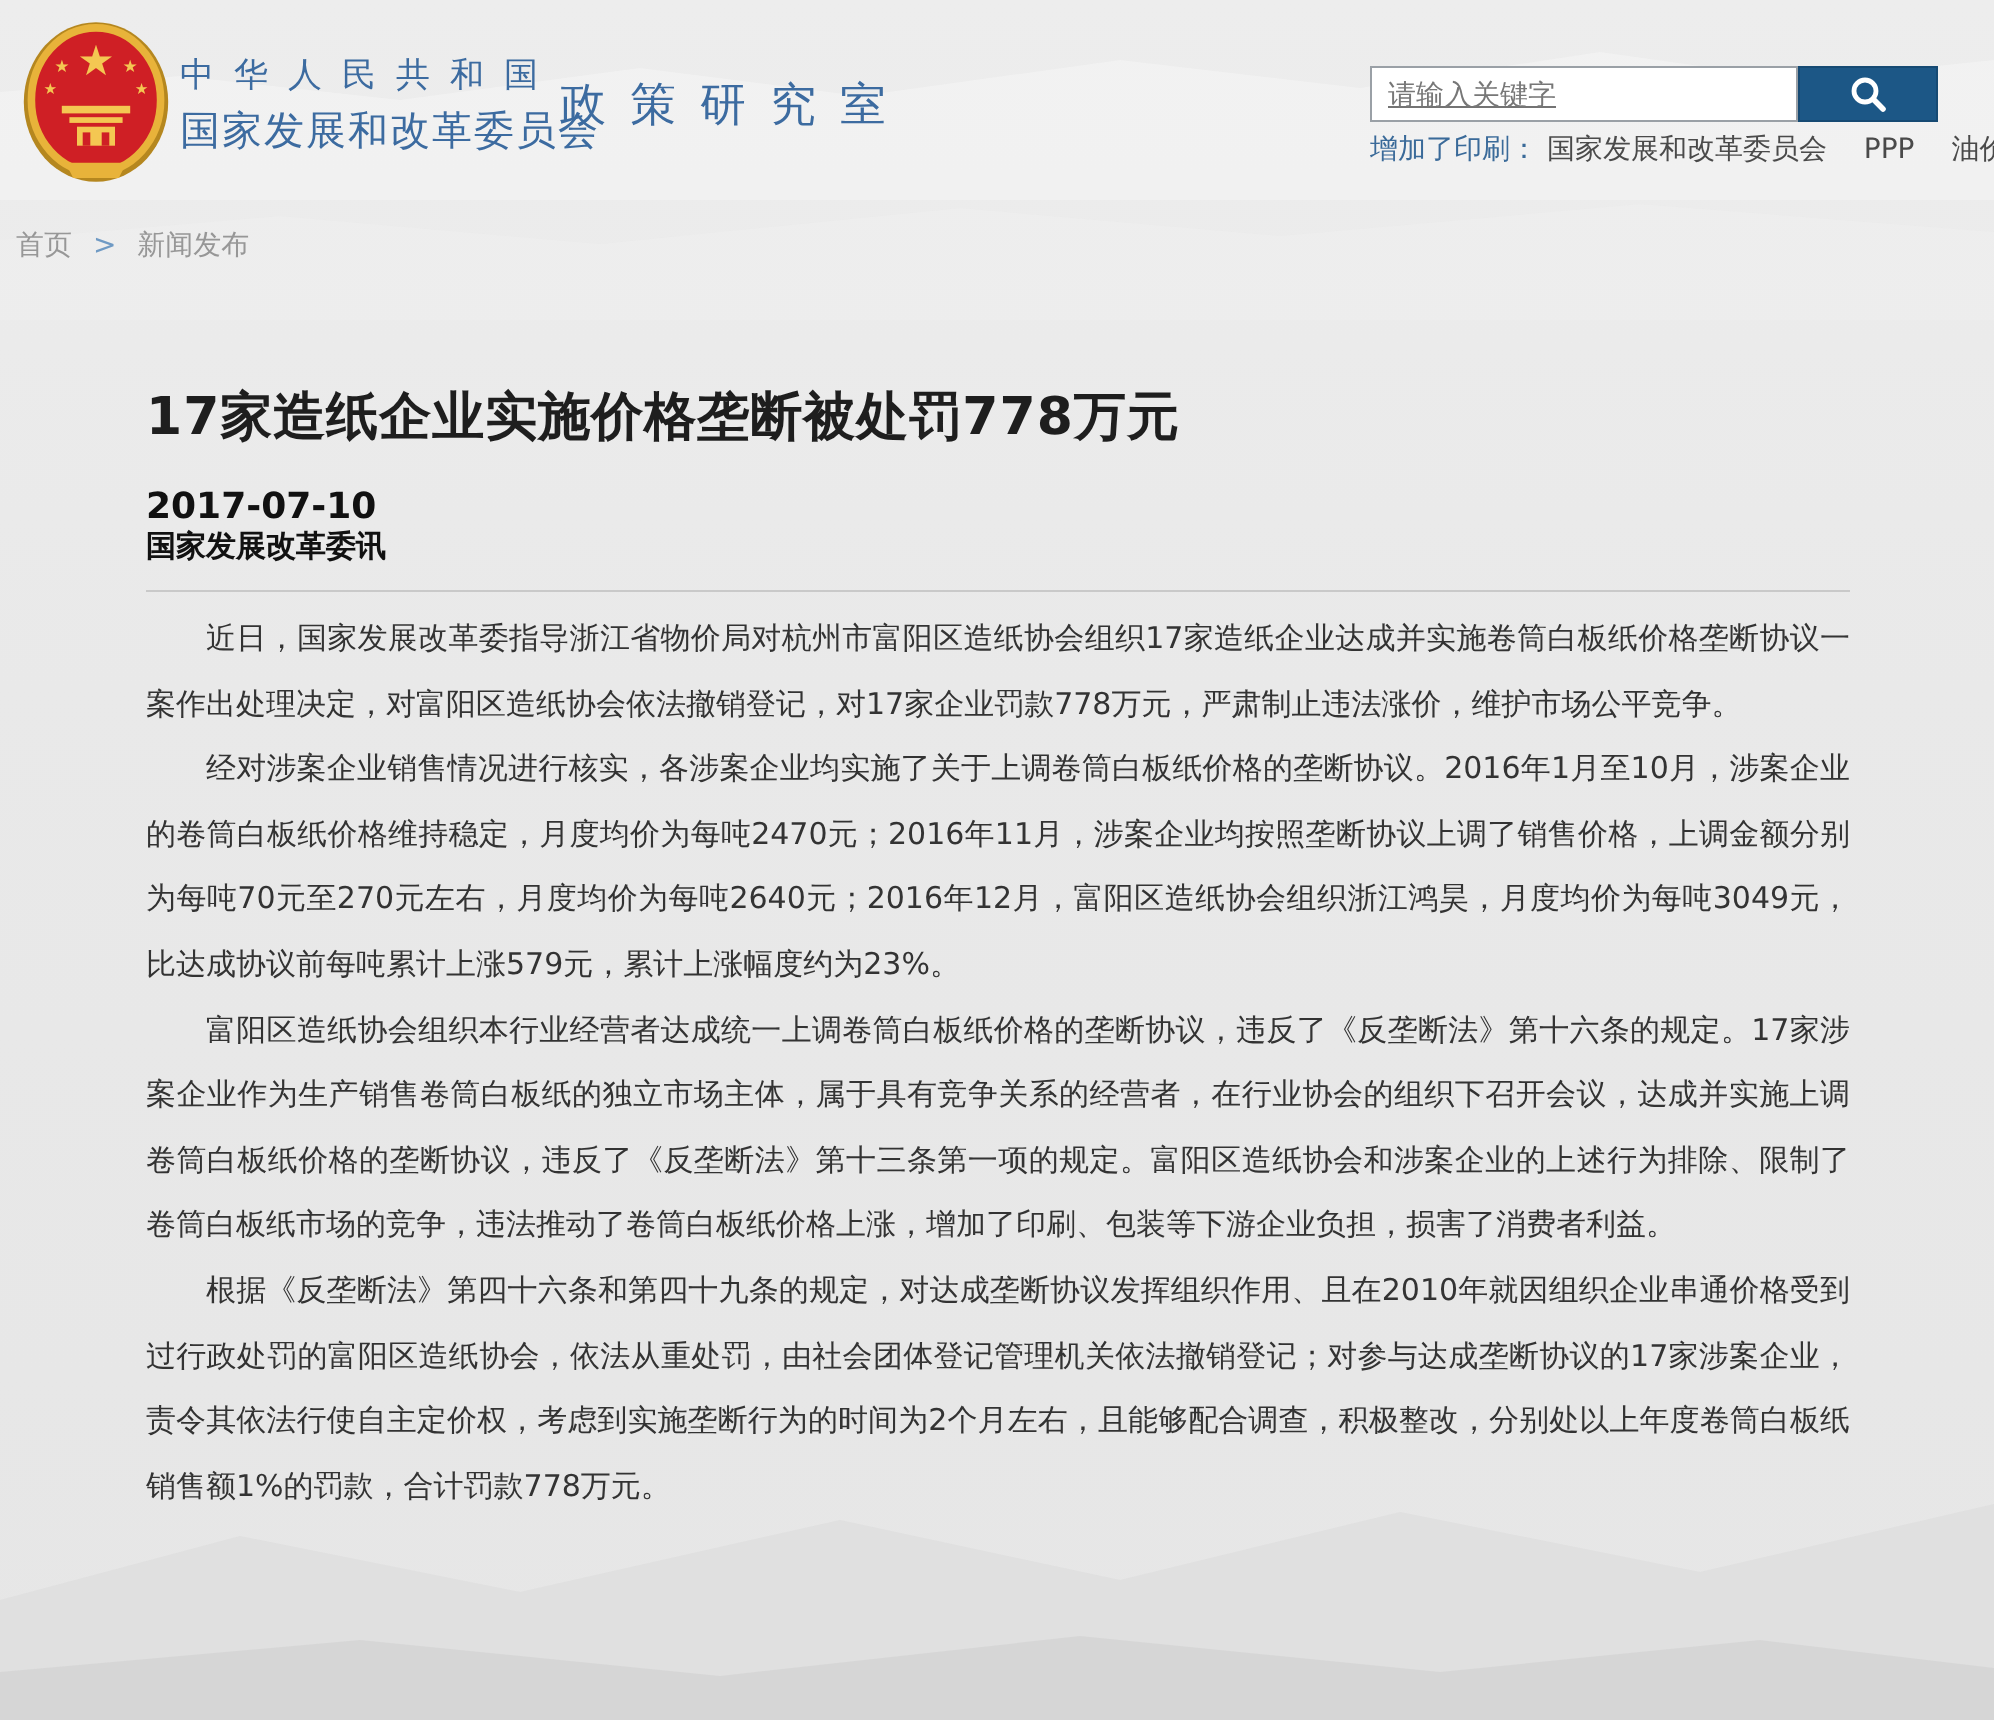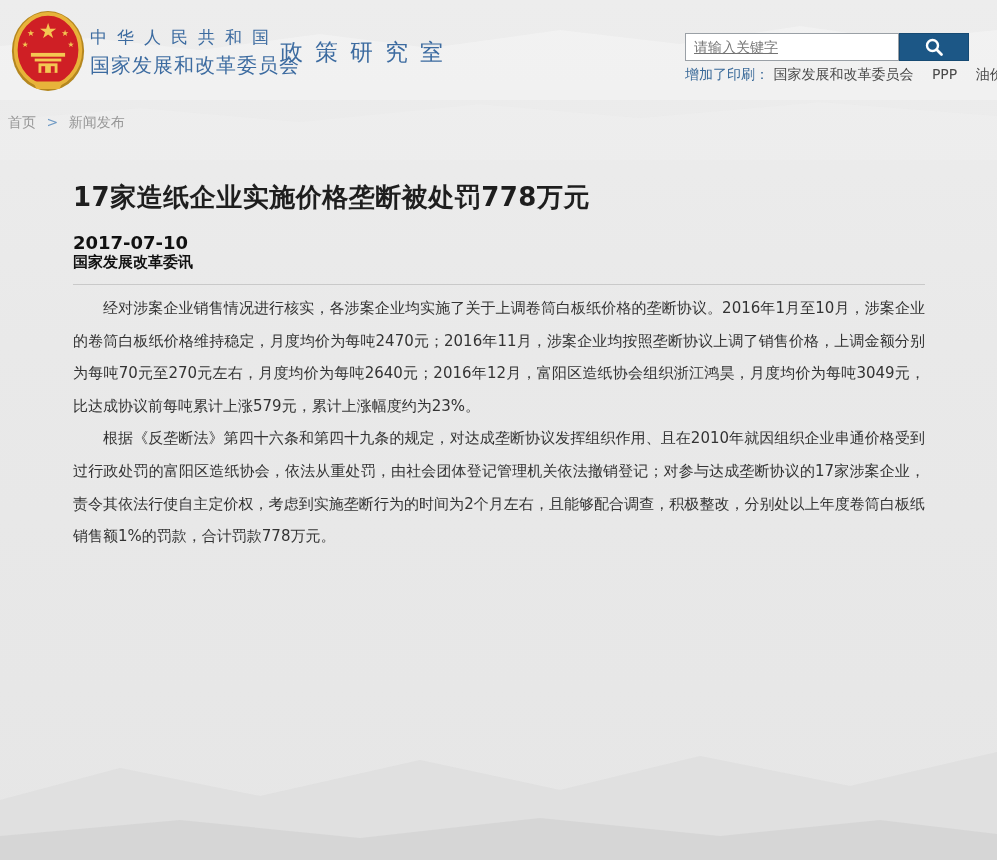--- a/index.html
+++ b/index.html
@@ -33,21 +33,21 @@
   .hot-label { color:#3a6a99; }
   .hot-link { color:#4a4a4a; margin-right:14px; cursor:pointer; }
 
   
   .breadcrumb { left:8px; top:114px; font-size:14px; color:#979797; }
   .crumb { color:#979797; cursor:pointer;text-align:right; }
   .crumb-sep { color:#6f9ac4; margin:0 6px; }
 
   
   .article { left:73px; top:160px; width:852px; }
-  .article-title { font-size:26px; font-weight:bold; color:#1e1e1e; margin-top:20px; letter-spacing:0.5px; }
+  .article-title { font-size:26px; font-weight:bold; color:#1e1e1e; margin-top:31px; letter-spacing:0.5px; }
   .article-date { margin-top:17px; font-size:18px; font-weight:bold; color:#111; }
   .article-source { font-size:15px; font-weight:bold; color:#111; }
   .divider { margin-top:12px; border-top:1px solid #c9c9c9; height:0; }
   .body-text { margin-top:7px; font-size:15px; line-height:32.6px; color:#333; text-align:justify; }
   .body-text p { text-indent:2em; margin:0; }
 </style>
 </head>
 <body>
 
 <div class="page">
@@ -103,19 +103,21 @@
     <span class="crumb-sep">&gt;</span>
     <span class="crumb">新闻发布</span>
   </div>
 
   <div class="layer article">
     <div class="article-title">17家造纸企业实施价格垄断被处罚778万元</div>
     <div class="article-date">2017-07-10</div>
     <div class="article-source">国家发展改革委讯</div>
     <div class="divider"></div>
     <div class="body-text">
+      <p>近日，国家发展改革委指导浙江省物价局对杭州市富阳区造纸协会组织17家造纸企业达成并实施卷筒白板纸价格垄断协议一案作出处理决定，对富阳区造纸协会依法撤销登记，对17家企业罚款778万元，严肃制止违法涨价，维护市场公平竞争。</p>
       <p>经对涉案企业销售情况进行核实，各涉案企业均实施了关于上调卷筒白板纸价格的垄断协议。2016年1月至10月，涉案企业的卷筒白板纸价格维持稳定，月度均价为每吨2470元；2016年11月，涉案企业均按照垄断协议上调了销售价格，上调金额分别为每吨70元至270元左右，月度均价为每吨2640元；2016年12月，富阳区造纸协会组织浙江鸿昊，月度均价为每吨3049元，比达成协议前每吨累计上涨579元，累计上涨幅度约为23%。</p>
+      <p>富阳区造纸协会组织本行业经营者达成统一上调卷筒白板纸价格的垄断协议，违反了《反垄断法》第十六条的规定。17家涉案企业作为生产销售卷筒白板纸的独立市场主体，属于具有竞争关系的经营者，在行业协会的组织下召开会议，达成并实施上调卷筒白板纸价格的垄断协议，违反了《反垄断法》第十三条第一项的规定。富阳区造纸协会和涉案企业的上述行为排除、限制了卷筒白板纸市场的竞争，违法推动了卷筒白板纸价格上涨，增加了印刷、包装等下游企业负担，损害了消费者利益。</p>
       <p>根据《反垄断法》第四十六条和第四十九条的规定，对达成垄断协议发挥组织作用、且在2010年就因组织企业串通价格受到过行政处罚的富阳区造纸协会，依法从重处罚，由社会团体登记管理机关依法撤销登记；对参与达成垄断协议的17家涉案企业，责令其依法行使自主定价权，考虑到实施垄断行为的时间为2个月左右，且能够配合调查，积极整改，分别处以上年度卷筒白板纸销售额1%的罚款，合计罚款778万元。</p>
 
     </div>
   </div>
 
 </div>
 
 </body></html>

